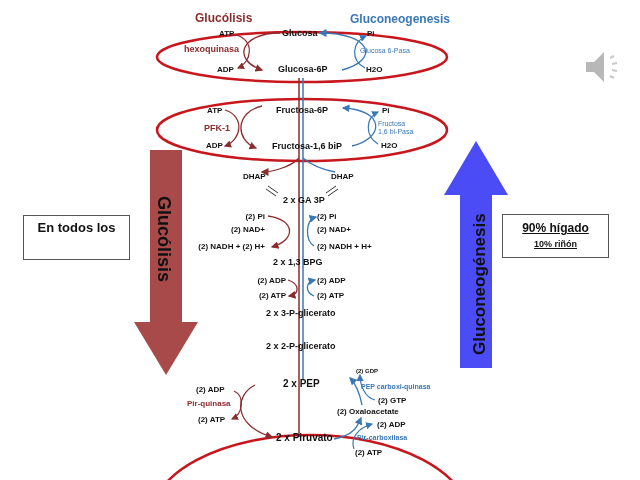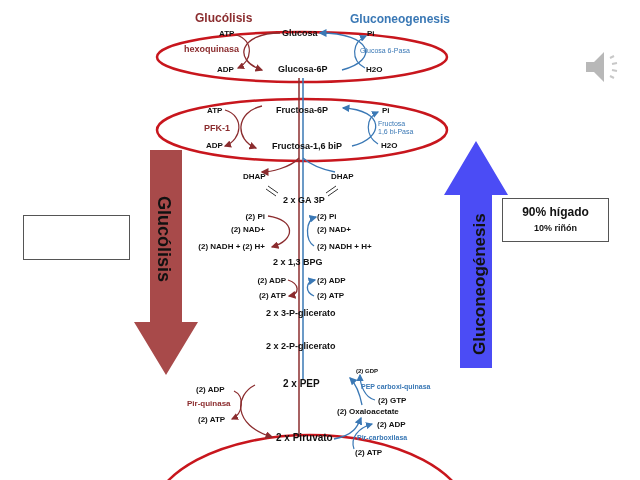--- a/index.html
+++ b/index.html
@@ -114,17 +114,18 @@
   <polygon points="460,368 492,368 492,195 508,195 476,141 444,195 460,195" fill="#4b4cf5"></polygon>
   <text class="t" font-size="17" fill="#111" transform="translate(485,355) rotate(-90)">Gluconeogénesis</text>
 
   <g>
     <polygon points="586,62 594,62 604,52 604,82 594,72 586,72" fill="#b8b8b8"></polygon>
     <path d="M610,58 L614,56 M612,64 L617,63 M612,70 L617,71 M610,76 L614,78" stroke="#c8c8c8" stroke-width="2"></path>
   </g>
 </svg>
 
 <div class="box" style="left:23px; top:215px; width:105px; height:40px; font-size:13px; line-height:17px; padding-top:3px;">
+  <div>En todos los</div>
 </div>
-<div class="box" style="left:502px; top:198px; width:105px; height:42px;">
+<div class="box" style="left:502px; top:214px; width:105px; height:42px;text-decoration:underline;">
   <div style="font-size:12px; margin-top:6px;">90% hígado</div>
   <div style="font-size:9px; margin-top:4px;">10% riñón</div>
 </div>
 
 </body></html>

